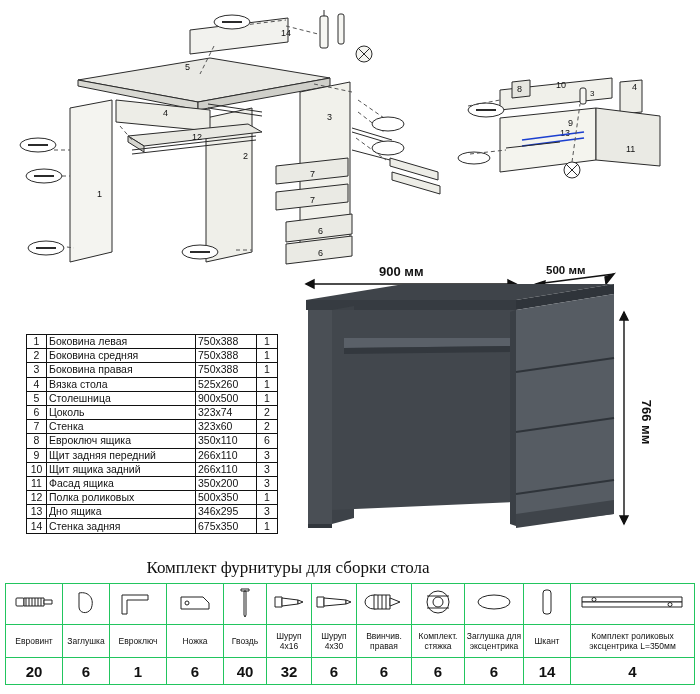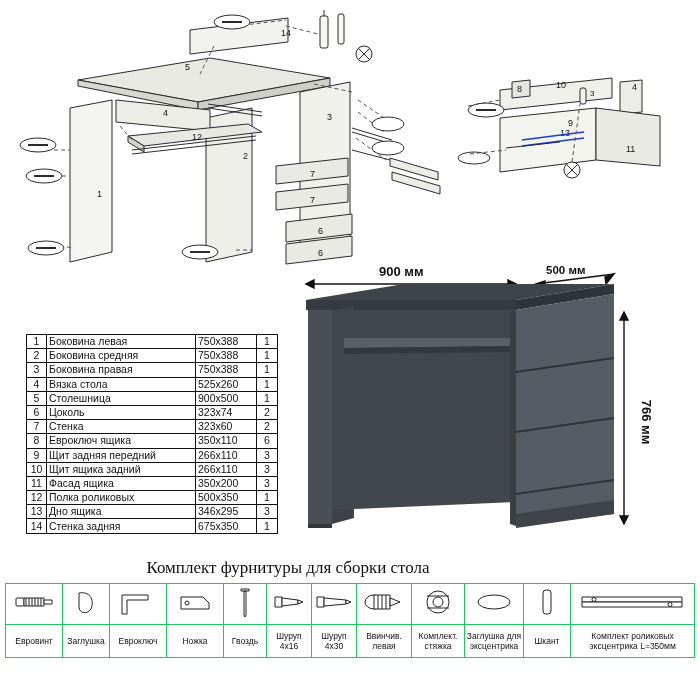--- a/index.html
+++ b/index.html
@@ -390,20 +390,34 @@
     </td>
   </tr>
   <tr class="labels">
     <td>Евровинт</td>
     <td>Заглушка</td>
     <td>Евроключ</td>
     <td>Ножка</td>
     <td>Гвоздь</td>
     <td>Шуруп 4х16</td>
     <td>Шуруп 4х30</td>
-    <td>Ввинчив. левая</td>
+    <td>Ввинчив. правая</td>
     <td>Комплект. стяжка</td>
     <td>Заглушка для эксцентрика</td>
     <td>Шкант</td>
     <td>Комплект роликовых эксцентрика L=350мм</td>
   </tr>
+  <tr class="counts">
+    <td>20</td>
+    <td>6</td>
+    <td>1</td>
+    <td>6</td>
+    <td>40</td>
+    <td>32</td>
+    <td>6</td>
+    <td>6</td>
+    <td>6</td>
+    <td>6</td>
+    <td>14</td>
+    <td>4</td>
+  </tr>
 </tbody>
   </table>
 
 </body></html>

